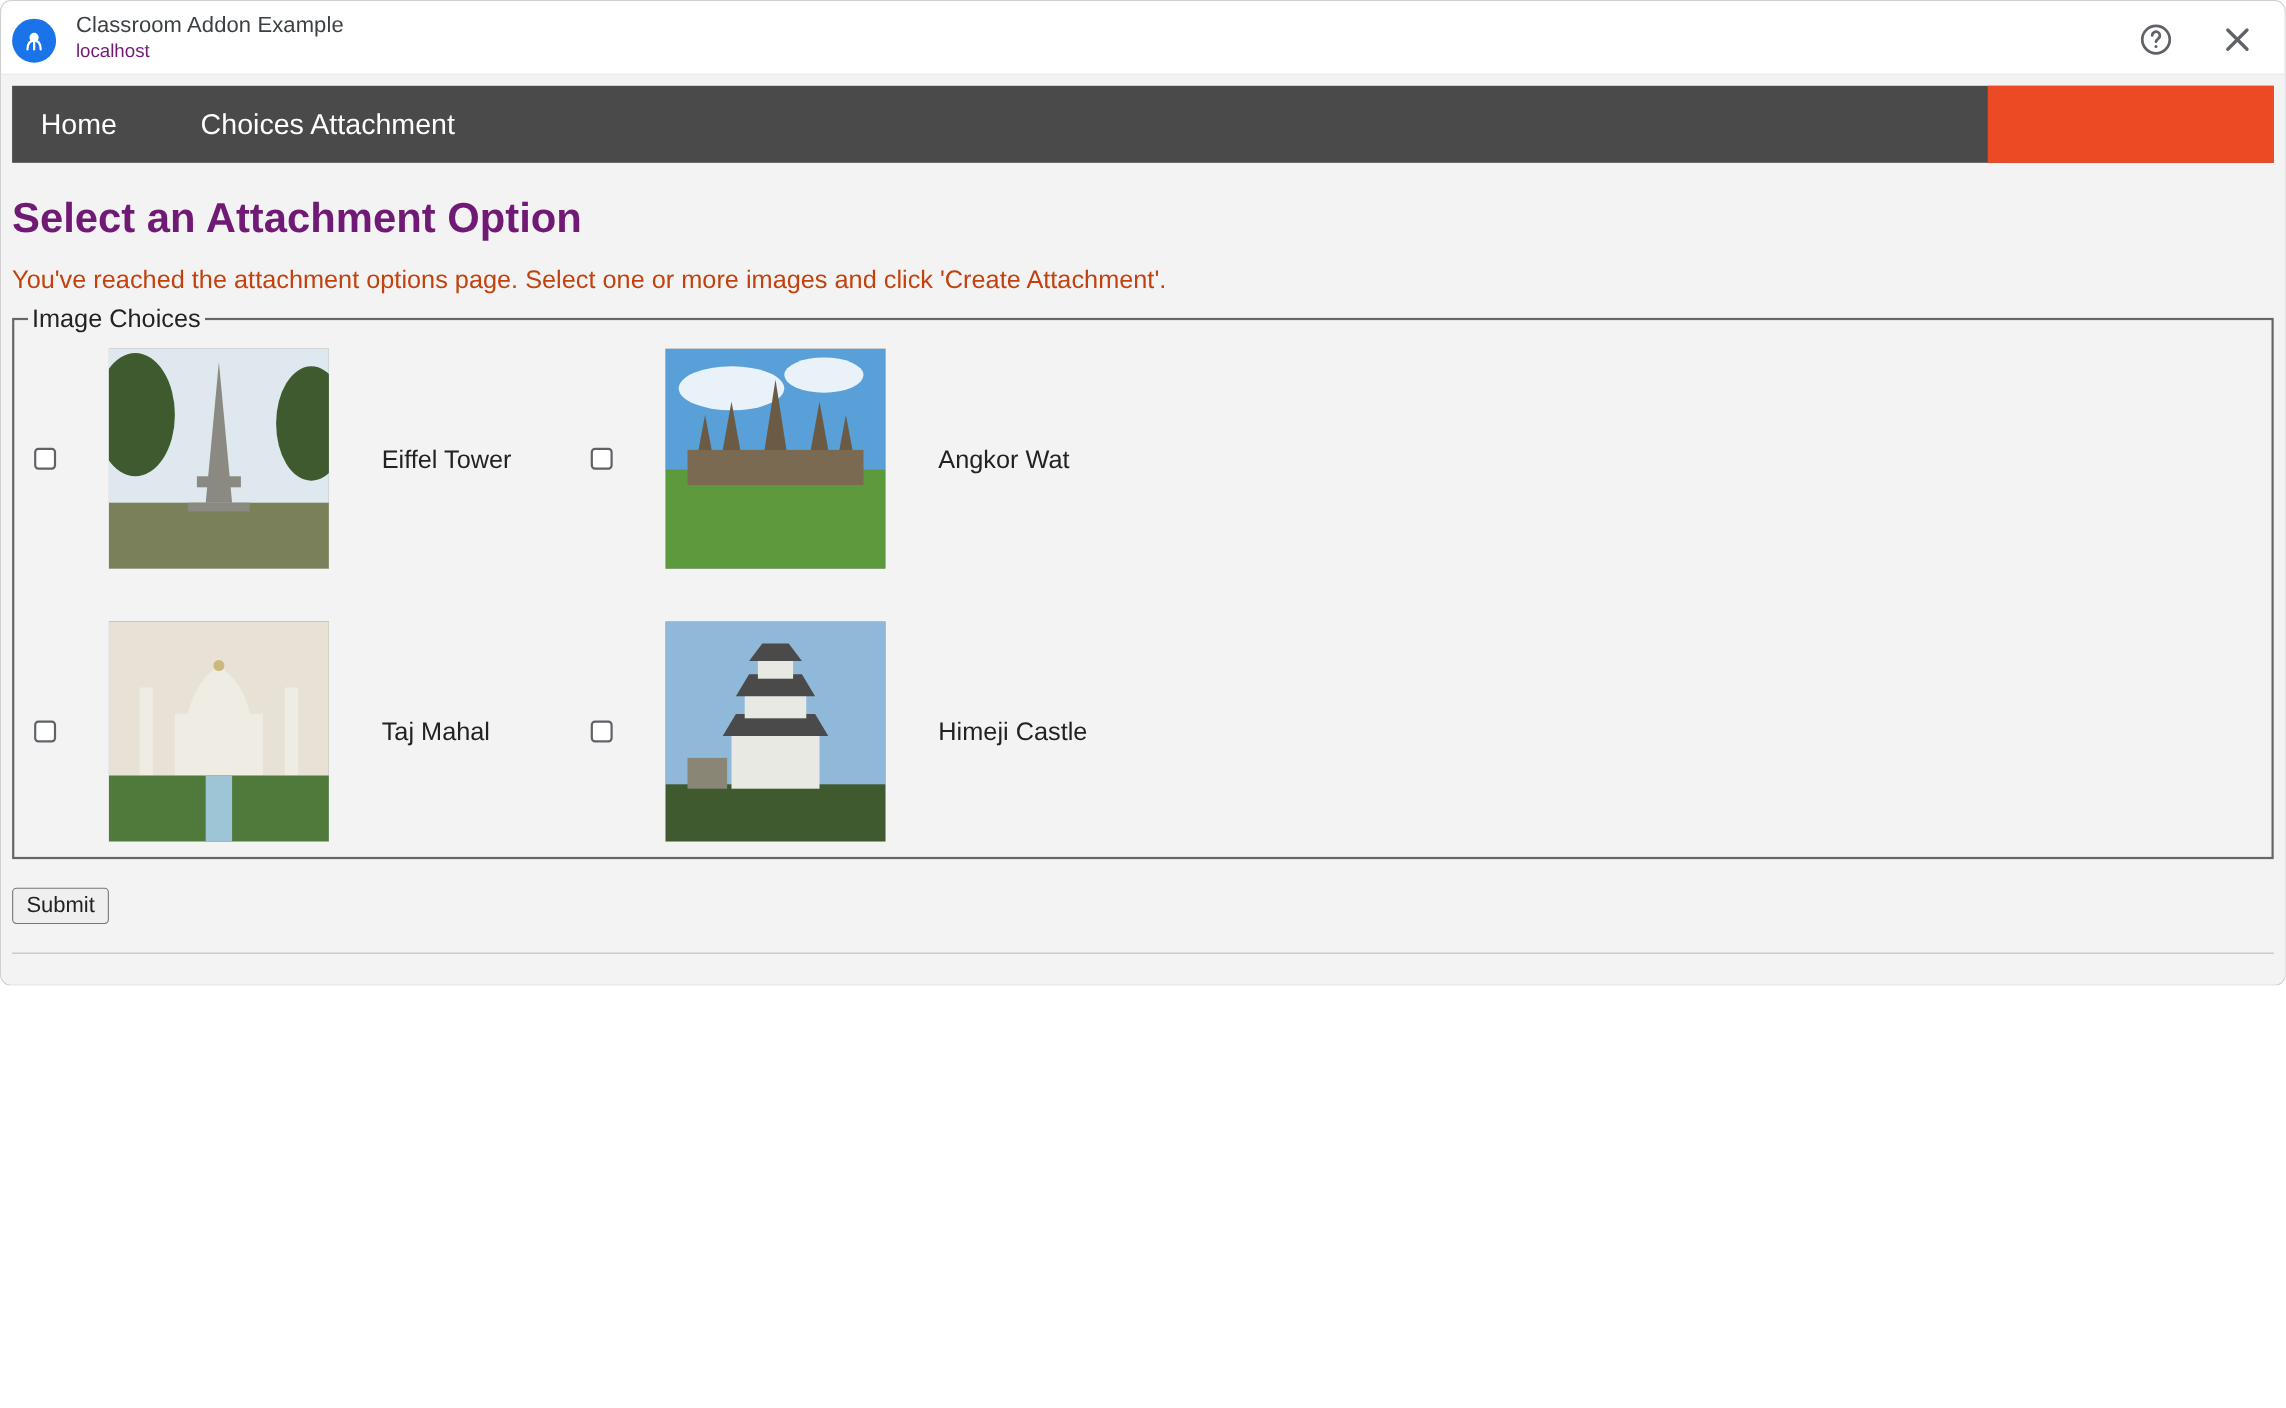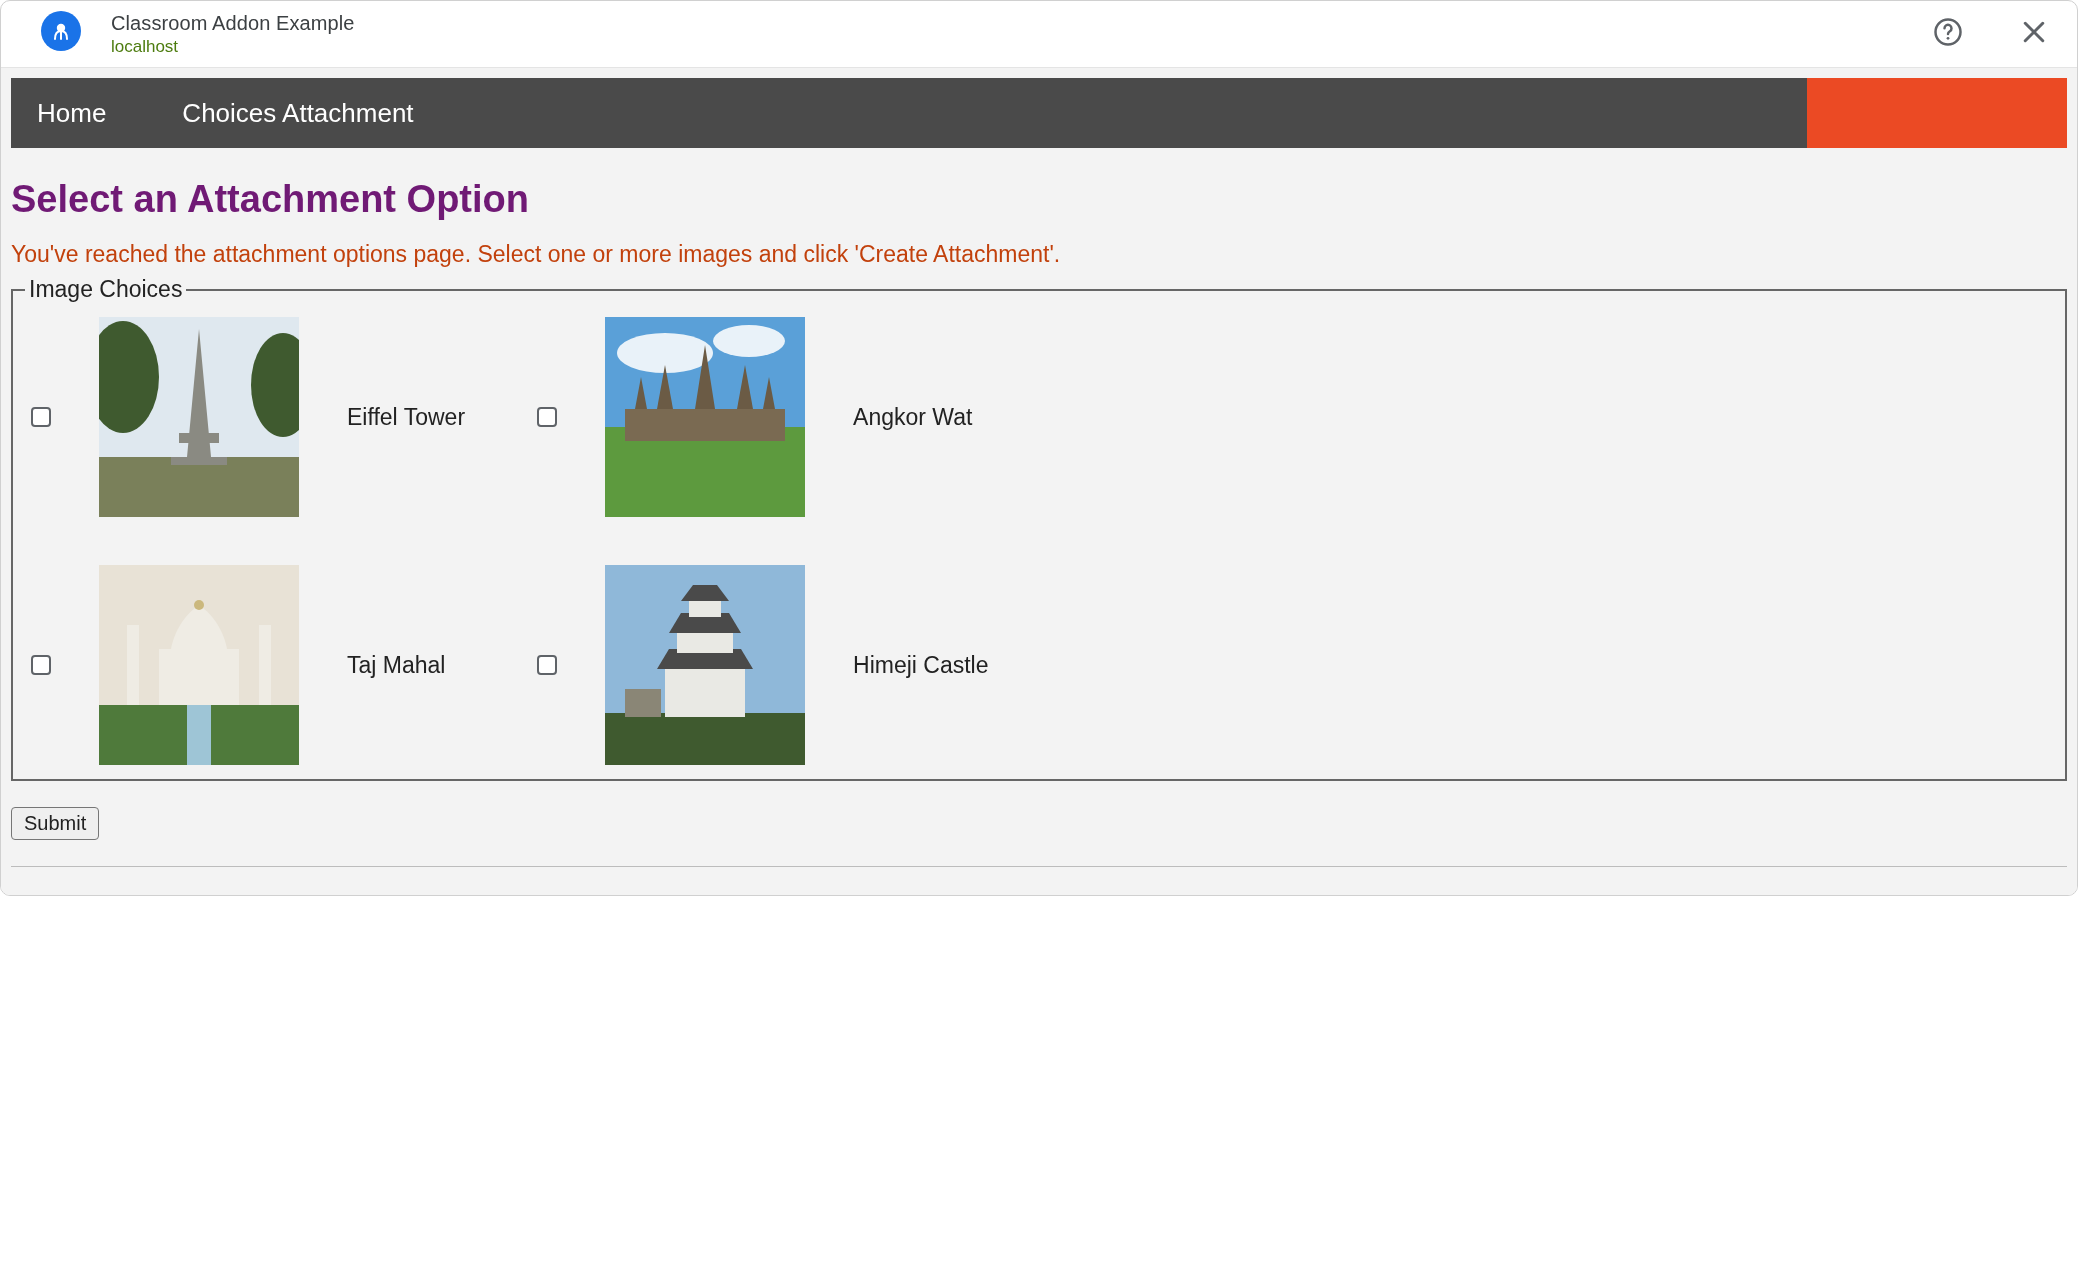--- a/index.html
+++ b/index.html
@@ -12,24 +12,24 @@
   }
   .modal {
     width: 100%;
     border: 1px solid #d0d0d0;
     border-radius: 10px;
     overflow: hidden;
     background: #fff;
   }
   .modal-header {
     display: flex;
-    align-items: flex-start;
-    padding: 10px 22px 10px 40px;
+    align-items: flex-end;
+    padding: 10px 22px 10px 10px;
     border-bottom: 1px solid #e4e4e4;
-    gap: 30px;
+    gap: 18px;
   }
   .app-icon {
     width: 40px;
     height: 40px;
     border-radius: 50%;
     background: radial-gradient(circle at center, #1a73e8 0%, #1a73e8 100%);
     display: flex;
     align-items: center;
     justify-content: center;
     flex-shrink: 0;
@@ -41,21 +41,21 @@
     line-height: 1.25;
   }
   .app-title {
     font-family: "Google Sans", Arial, sans-serif;
     font-size: 20px;
     color: #3c4043;
     letter-spacing: 0.1px;
   }
   .app-subtitle {
     font-size: 17px;
-    color: #4d7c0f;
+    color: #701a75;
   }
   .header-spacer { flex: 1 1 auto; }
   .header-icon-btn {
     background: none;
     border: none;
     padding: 6px;
     margin-left: 14px;
     cursor: pointer;
     color: #5f6368;
     display: flex;

